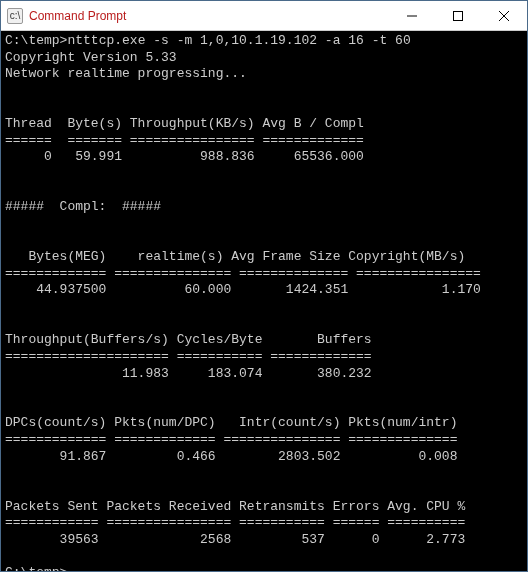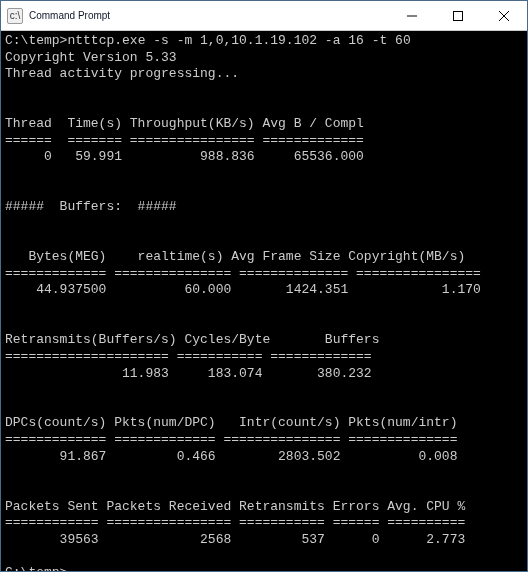--- a/index.html
+++ b/index.html
@@ -35,22 +35,22 @@
     align-items: center;
     justify-content: center;
     font-size: 10px;
     color: #333;
     border: 1px solid #999;
     border-radius: 2px;
     background: #f0f0f0;
   }
   .titlebar .title {
     flex: 1;
-    font-size: 10px;
-    color: #0f172a;
+    font-size: 12px;
+    color: #b91c1c;
   }
   .titlebar .controls {
     display: flex;
     height: 100%;
   }
   .titlebar .ctrl {
     width: 46px;
     height: 100%;
     display: flex;
     align-items: center;
@@ -92,37 +92,37 @@
       <div class="ctrl">
         <svg width="10" height="10" viewBox="0 0 10 10">
             <line x1="0" y1="0" x2="10" y2="10"></line>
             <line x1="10" y1="0" x2="0" y2="10"></line>
           </svg>
       </div>
     </div>
   </div>
   <div class="terminal"><span>C:\temp&gt;</span><span>ntttcp.exe -s -m 1,0,10.1.19.102 -a 16 -t 60</span>
 <span>Copyright Version 5.33</span>
-<span>Thread activity progressing...</span>
+<span>Network realtime progressing...</span>
 
 
-<span>Thread  Time(s) Throughput(KB/s) Avg B / Compl</span>
+<span>Thread  Byte(s) Throughput(KB/s) Avg B / Compl</span>
 <span>======  ======= ================ =============</span>
 <span>     0   59.991          988.836     65536.000</span>
 
 
-<span>#####  Buffers:  #####</span>
+<span>#####  Compl:  #####</span>
 
 
 <span>   Bytes(MEG)    realtime(s) Avg Frame Size Copyright(MB/s)</span>
 <span>============= =============== ============== ================</span>
 <span>    44.937500          60.000       1424.351            1.170</span>
 
 
-<span>Retransmits(Buffers/s) Cycles/Byte       Buffers</span>
+<span>Throughput(Buffers/s) Cycles/Byte       Buffers</span>
 <span>===================== =========== =============</span>
 <span>               11.983     183.074       380.232</span>
 
 
 <span>DPCs(count/s) Pkts(num/DPC)   Intr(count/s) Pkts(num/intr)</span>
 <span>============= ============= =============== ==============</span>
 <span>       91.867         0.466        2803.502          0.008</span>
 
 
 <span>Packets Sent Packets Received Retransmits Errors Avg. CPU %</span>

